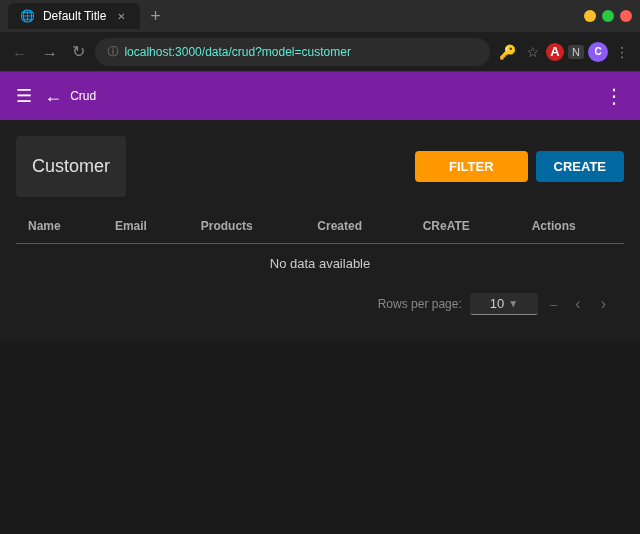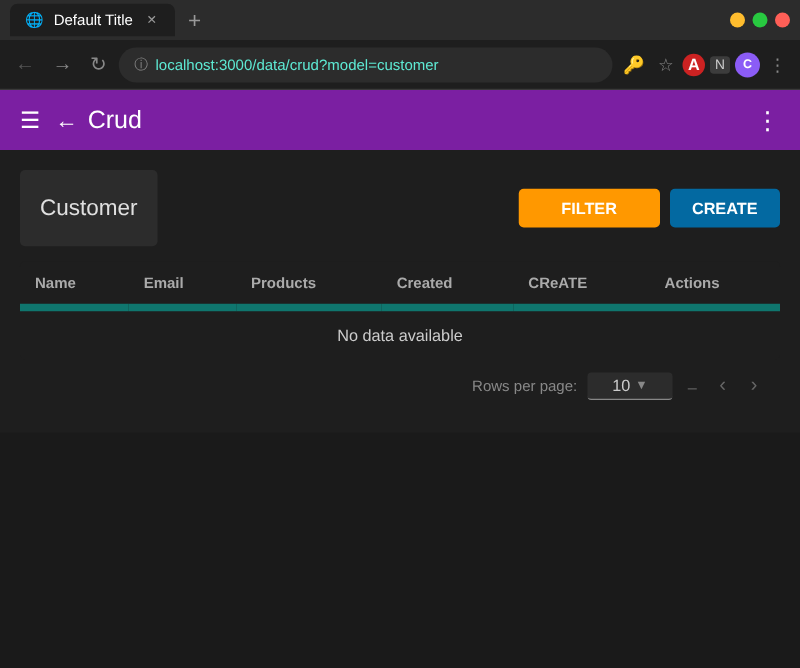--- a/index.html
+++ b/index.html
@@ -26,35 +26,35 @@
     .address-bar-icon { color: #888; font-size: 11px; }
     .address-text { color: #5eead4; font-size: 12px; flex: 1; }
     .toolbar-icons { display: flex; align-items: center; gap: 4px; }
     .toolbar-icon { color: #888; font-size: 14px; cursor: pointer; padding: 3px; border-radius: 3px; }
     .avatar-icon { width: 20px; height: 20px; border-radius: 50%; background: #8B5CF6; display: flex; align-items: center; justify-content: center; color: white; font-size: 10px; font-weight: bold; }
 
     
     .app-bar { background: #7B1FA2; display: flex; align-items: center; padding: 0 16px; height: 48px; }
     .menu-icon { color: white; font-size: 18px; cursor: pointer; margin-right: 12px; }
     .back-icon { color: white; font-size: 18px; cursor: pointer; margin-right: 8px; }
-    .app-title { color: white; font-size: 20px; font-weight: 500; flex: 1; }
+    .app-title { color: white; font-size: 12px; font-weight: 500; flex: 1; }
     .more-icon { color: white; font-size: 20px; cursor: pointer; }
 
     
     .content { background: #1e1e1e; padding: 16px; }
     .page-header { display: flex; align-items: center; justify-content: space-between; margin-bottom: 12px; }
     .page-title { color: #e0e0e0; font-size: 18px; font-weight: 500; background: #2c2c2c; padding: 20px 16px; border-radius: 4px; }
     .header-actions { display: flex; gap: 8px; }
     .btn-filter { background: #ff9800; color: white; border: none; padding: 8px 34px; font-size: 13px; font-weight: bold; border-radius: 4px; cursor: pointer; text-transform: uppercase; }
     .btn-create { background: #0369a1; color: white; border: none; padding: 8px 18px; font-size: 13px; font-weight: bold; border-radius: 4px; cursor: pointer; text-transform: uppercase; }
 
     
     .table-wrapper { background: #1e1e1e; border-radius: 4px; overflow: hidden; }
     .table { width: 100%; border-collapse: collapse; }
-    .table thead tr { border-bottom: 6px solid #0f766e; }
+    .table thead tr { border-bottom: 1px solid #0f766e; }
     .table th { color: #aaa; font-size: 12px; font-weight: 600; padding: 10px 12px; text-align: left; }
     .table td { color: #ccc; font-size: 13px; padding: 12px; text-align: center; }
     .no-data { color: #666; font-size: 13px; }
 
     
     .pagination { display: flex; align-items: center; justify-content: flex-end; padding: 10px 12px; gap: 8px; }
     .rows-label { color: #888; font-size: 12px; }
     .rows-select { display: flex; align-items: center; background: #2c2c2c; border-radius: 3px; padding: 3px 20px; gap: 4px; cursor: pointer; border-bottom: 1px solid #888; }
     .rows-value { color: #ccc; font-size: 13px; }
     .rows-chevron { color: #888; font-size: 10px; }

